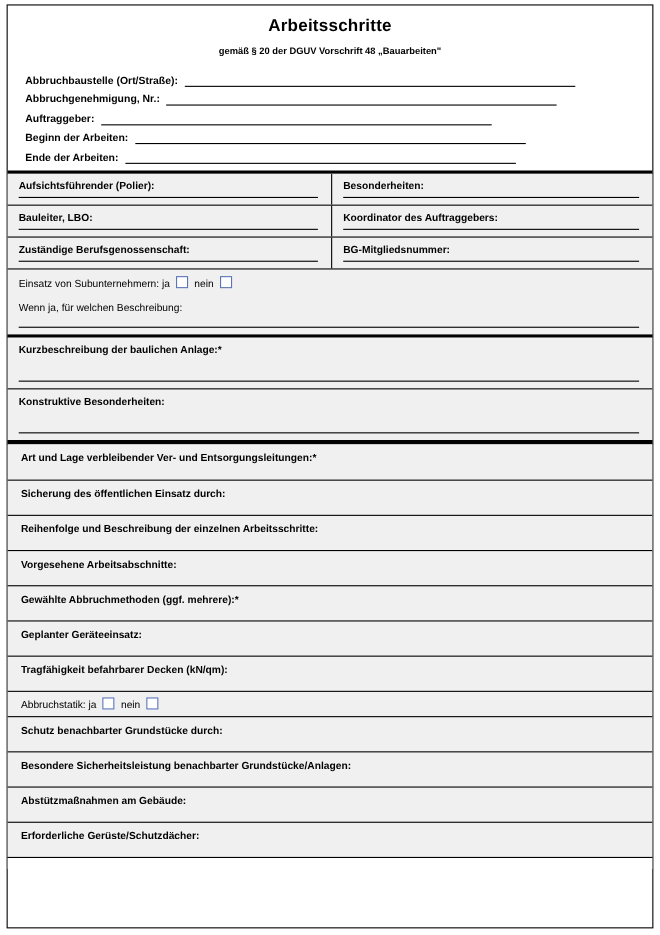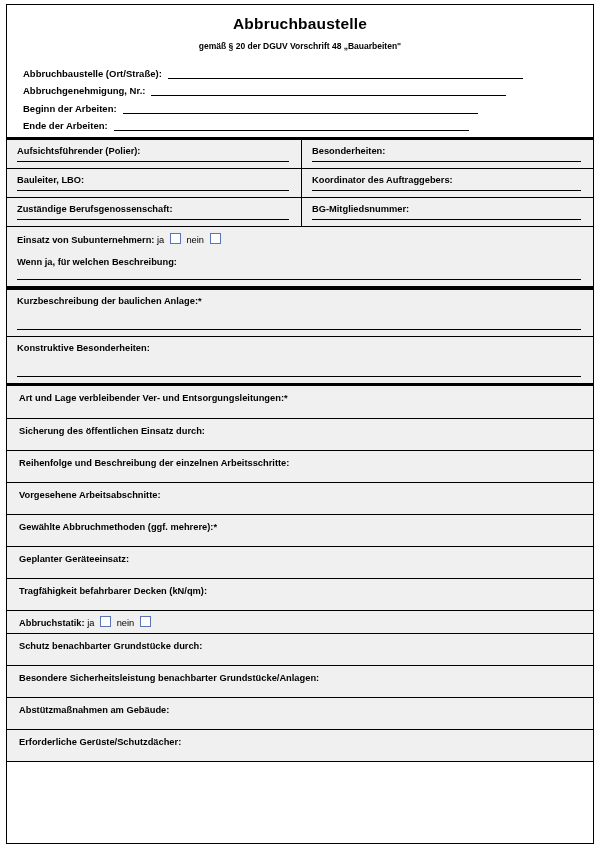--- a/index.html
+++ b/index.html
@@ -122,21 +122,21 @@
   .cb {
     display: inline-block;
     width: 9px;
     height: 9px;
     border: 1px solid #5b74b5;
     background: #ffffff;
     vertical-align: -1px;
     margin: 0 3px 0 3px;
   }
 
-  .inline-label { font-weight: bold; }
+  .inline-label { font-weight: normal; }
   .inline-opt { font-weight: normal; font-size: 9.3px; }
 
   .sub-lines {
     margin-top: 10px;
   }
   .sub-line {
     border-bottom: 1px solid #000000;
     height: 13px;
     margin-right: 4px;
   }
@@ -152,30 +152,34 @@
     background: #000000;
   }
   .bottom-pad { height: 10px; background: #ffffff; }
 </style>
 </head>
 <body>
 
 <div class="page">
   <div class="sheet">
 
-    <div class="title">Abbruchbaustelle</div>
+    <div class="title">Arbeitsschritte</div>
     <div class="subtitle">gemäß § 20 der DGUV Vorschrift 48 „Bauarbeiten"</div>
 
     <div>
       <div class="toprow">
         <span class="lbl">Abbruchbaustelle (Ort/Straße):</span>
         <span class="rule fixed"></span>
       </div>
       <div class="toprow">
         <span class="lbl">Abbruchgenehmigung, Nr.:</span>
+        <span class="rule fixed"></span>
+      </div>
+      <div class="toprow">
+        <span class="lbl">Auftraggeber:</span>
         <span class="rule fixed"></span>
       </div>
       <div class="toprow">
         <span class="lbl">Beginn der Arbeiten:</span>
         <span class="rule fixed"></span>
       </div>
       <div class="toprow">
         <span class="lbl">Ende der Arbeiten:</span>
         <span class="rule fixed"></span>
       </div>

